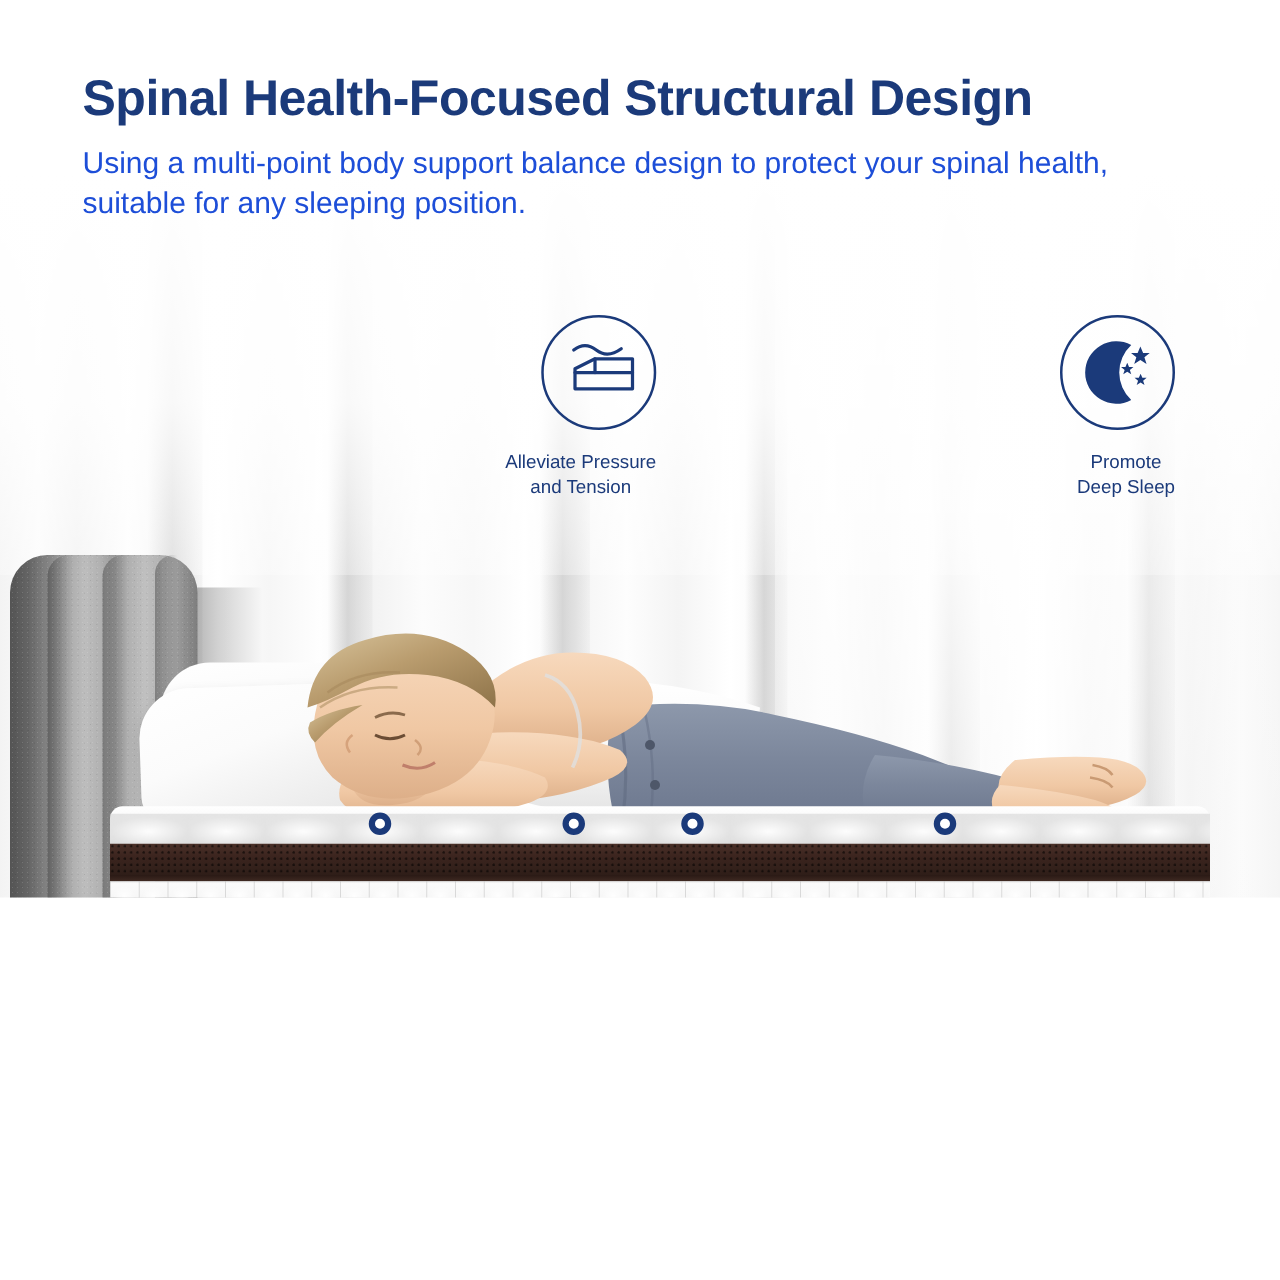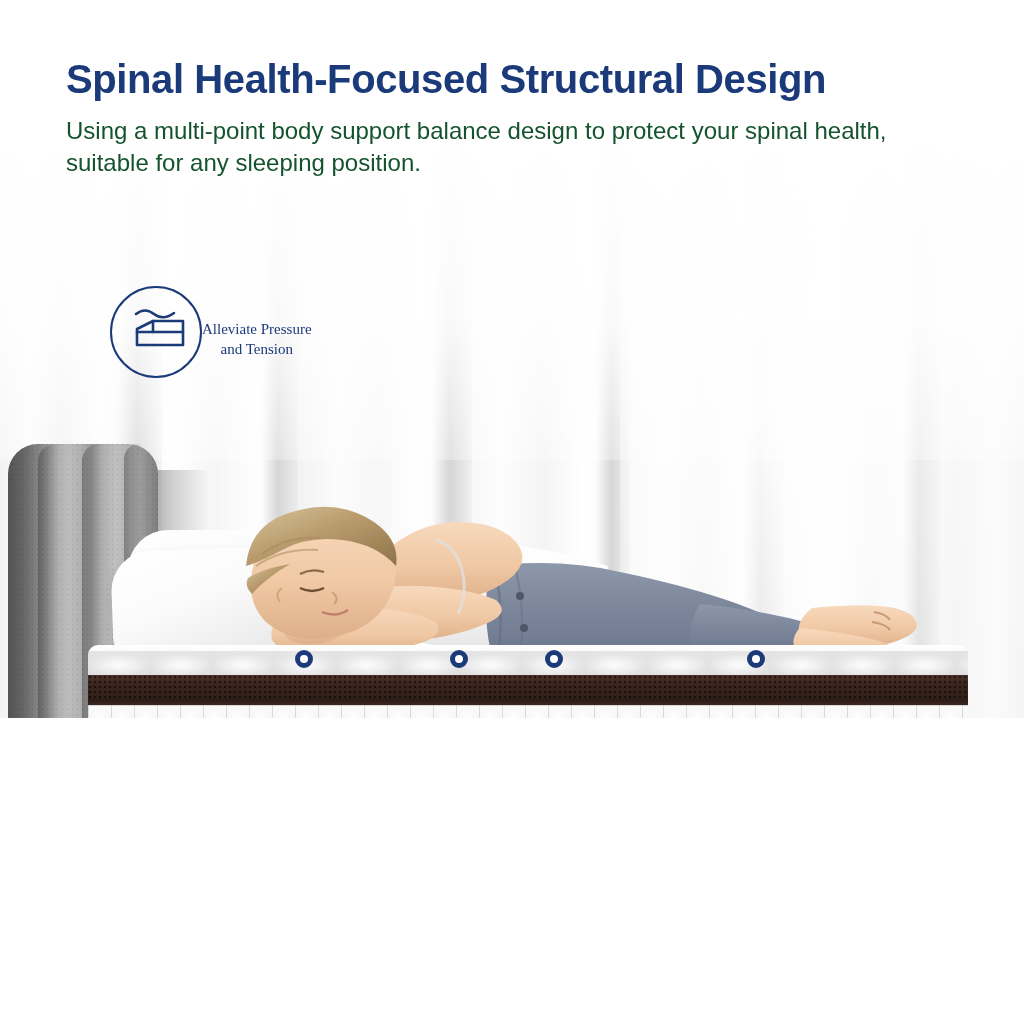--- a/index.html
+++ b/index.html
@@ -39,29 +39,29 @@
 
   
   .header { position:absolute; left:0; top:0; width:1024px; z-index:40; }
   .headline {
     position:absolute; left:66px; top:58px; width:900px;
     font-size:40px; font-weight:bold; letter-spacing:-.4px;
     color:#1b3a7a; line-height:1.08; white-space:nowrap;
   }
   .subline {
     position:absolute; left:66px; top:115px; width:850px;
-    font-size:24px; color:#14532d; line-height:1.35; font-weight:400;
+    font-size:24px; color:#1d4ed8; line-height:1.35; font-weight:400;
   }
 
   
   .features {
     position:absolute; left:110px; top:252px; width:830px; height:160px;
     display:flex; z-index:40;
   }
-  .feature { flex:1 1 0; display:flex; flex-direction:row; align-items:center;font-family:Liberation Serif, serif; }
+  .feature { flex:1 1 0; display:flex; flex-direction:column; align-items:flex-end; }
   .feature-circle {
     width:92px; height:92px; border-radius:50%;
     border:2.4px solid #1b3a7a; background:transparent;
     display:flex; align-items:center; justify-content:center;
     overflow:hidden;
   }
   .feature-label {
     margin-top:16px; text-align:center; color:#1b3a7a;
     font-size:15px; line-height:1.32; white-space:pre-line; font-weight:400;
   }
@@ -446,17 +446,29 @@
             <path d="M14 31 L14 44 L60 44 L60 31"></path>
             <path d="M30 20 L30 31"></path>
           </g>
         </svg>
       </div>
       <div class="feature-label">Alleviate Pressure
 and Tension</div>
     </div>
 
 
+    <div class="feature">
+      <div class="feature-circle">
+        <svg width="66" height="62" viewBox="0 0 66 62">
+          <path d="M44 9 a25 25 0 1 0 0 44 a30 30 0 0 1 0 -44 z" fill="#1b3a7a"></path>
+          <path d="M50 10 l2.6 6 h6.2 l-5 4.2 l2 6.2 l-5.8 -3.8 l-5.8 3.8 l2 -6.2 l-5 -4.2 h6.2 z" fill="#1b3a7a" transform="translate(2,0) scale(.85) translate(8,2)"></path>
+          <path d="M42 25 l1.8 4.2 h4.4 l-3.6 3 l1.4 4.4 l-4 -2.7 l-4 2.7 l1.4 -4.4 l-3.6 -3 h4.4 z" fill="#1b3a7a" transform="scale(.8) translate(9,4)"></path>
+          <path d="M56 36 l1.8 4.2 h4.4 l-3.6 3 l1.4 4.4 l-4 -2.7 l-4 2.7 l1.4 -4.4 l-3.6 -3 h4.4 z" fill="#1b3a7a" transform="scale(.78) translate(10,5)"></path>
+        </svg>
+      </div>
+      <div class="feature-label">Promote
+Deep Sleep</div>
+    </div>
 
 
   </div>
 
 </div>
 
 </body></html>

